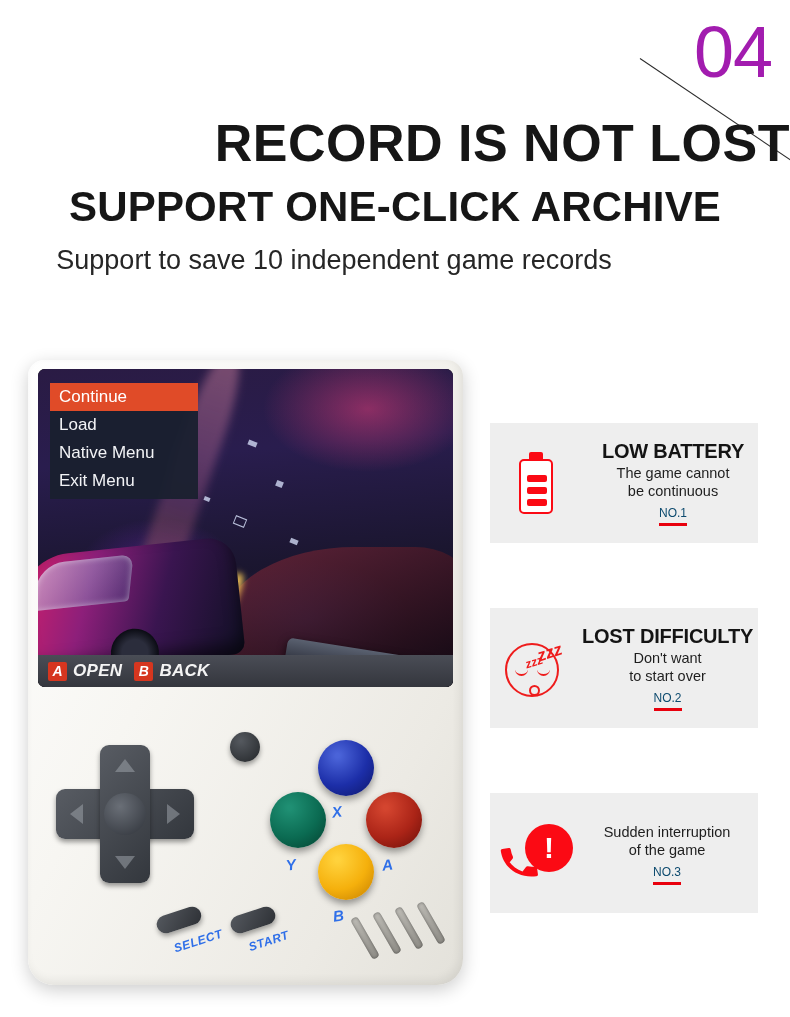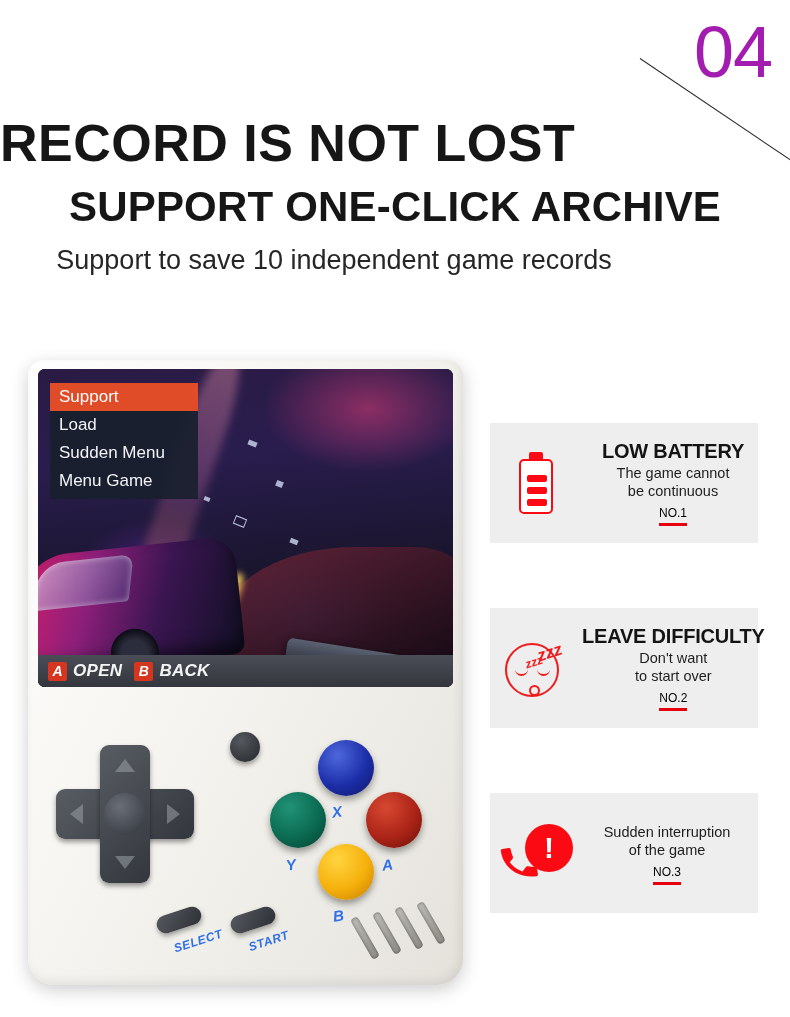--- a/index.html
+++ b/index.html
@@ -19,21 +19,21 @@
     font-size:72px; font-weight:400; letter-spacing:-1px;
     color:#a21caf; line-height:1;
   }
   #diagonal-rule {
     position:absolute; left:640px; top:58px;
     width:190px; height:1px; background:#2b2b2b;
     transform:rotate(34deg); transform-origin:left center;
   }
   #headline-1 {
     position:absolute; left:0; top:117px; width:790px;
-    text-align:left; font-size:52px; font-weight:700;
+    text-align:right; font-size:52px; font-weight:700;
     letter-spacing:0.5px; color:#161616; line-height:1.02;
   }
   #headline-2 {
     position:absolute; left:0; top:186px; width:790px;
     text-align:center; font-size:42px; font-weight:700;
     letter-spacing:0.2px; color:#161616; line-height:1.02;
   }
   #subheadline {
     position:absolute; left:0; top:246px; width:668px;
     text-align:center; font-size:27px; font-weight:400;
@@ -238,21 +238,21 @@
   }
   .card-text { flex:1; text-align:center; padding-right:6px; }
   .card-title {
     font-size:20px; font-weight:700; color:#141414;
     letter-spacing:-0.2px; line-height:1.1; white-space:nowrap;
   }
   .card-desc {
     font-size:14.5px; color:#1e1e1e; line-height:1.18; margin-top:3px;
   }
   .card-no {
-    font-size:12px; color:#000000; margin-top:6px;
+    font-size:12px; color:#0c4a6e; margin-top:6px;
     display:inline-block; padding-bottom:3px;
     border-bottom:3px solid #e8000d;
   }
 
   
   .battery { position:relative; width:34px; height:62px; }
   .battery-body {
     position:absolute; left:0; top:7px; width:34px; height:55px;
     border:2.5px solid #fb0a14; border-radius:5px; background:#fff;
   }
@@ -318,33 +318,33 @@
         <div class="car-wheel"></div>
       </div>
       <div class="debris" style="left:210px;top:72px;width:9px;height:5px;"></div>
       <div class="debris" style="left:238px;top:112px;width:7px;height:6px;"></div>
       <div class="debris" style="left:196px;top:148px;width:12px;height:9px;background:transparent;border:1px solid rgba(220,230,255,0.8);"></div>
       <div class="debris" style="left:166px;top:128px;width:6px;height:4px;"></div>
       <div class="debris" style="left:252px;top:170px;width:8px;height:5px;"></div>
 
       <div id="game-menu">
         <div class="menu-item selected">
-          <span>Support</span>
+          <span>Continue</span>
           <span class="menu-arrow"></span>
         </div>
         <div class="menu-item">
           <span>Load</span>
           <span class="menu-arrow"></span>
         </div>
         <div class="menu-item">
-          <span>Sudden Menu</span>
+          <span>Native Menu</span>
           <span class="menu-arrow"></span>
         </div>
         <div class="menu-item">
-          <span>Menu Game</span>
+          <span>Exit Menu</span>
           <span class="menu-arrow"></span>
         </div>
       </div>
 
       <div id="hint-bar">
         <span class="badge">A</span>
         <span class="hint-text">OPEN</span>
         <span class="badge">B</span>
         <span class="hint-text">BACK</span>
       </div>
@@ -412,21 +412,21 @@
       <div class="sleepy-face">
         <div class="eye" style="left:8px;top:24px;"></div>
         <div class="eye" style="left:30px;top:24px;"></div>
         <div class="mouth"></div>
       </div>
       <div class="zzz" style="left:20px;top:18px;font-size:12px;">zzz</div>
       <div class="zzz" style="left:32px;top:6px;font-size:17px;">zzz</div>
     </div>
   </div>
   <div class="card-text">
-    <div class="card-title">LEAVE DIFFICULTY</div>
+    <div class="card-title">LOST DIFFICULTY</div>
     <div class="card-desc">
       <div>Don't want</div>
       <div>to start over</div>
     </div>
     <div class="card-no">NO.2</div>
   </div>
 </div>
 
 <div class="card" id="card-3">
   <div class="card-icon">

